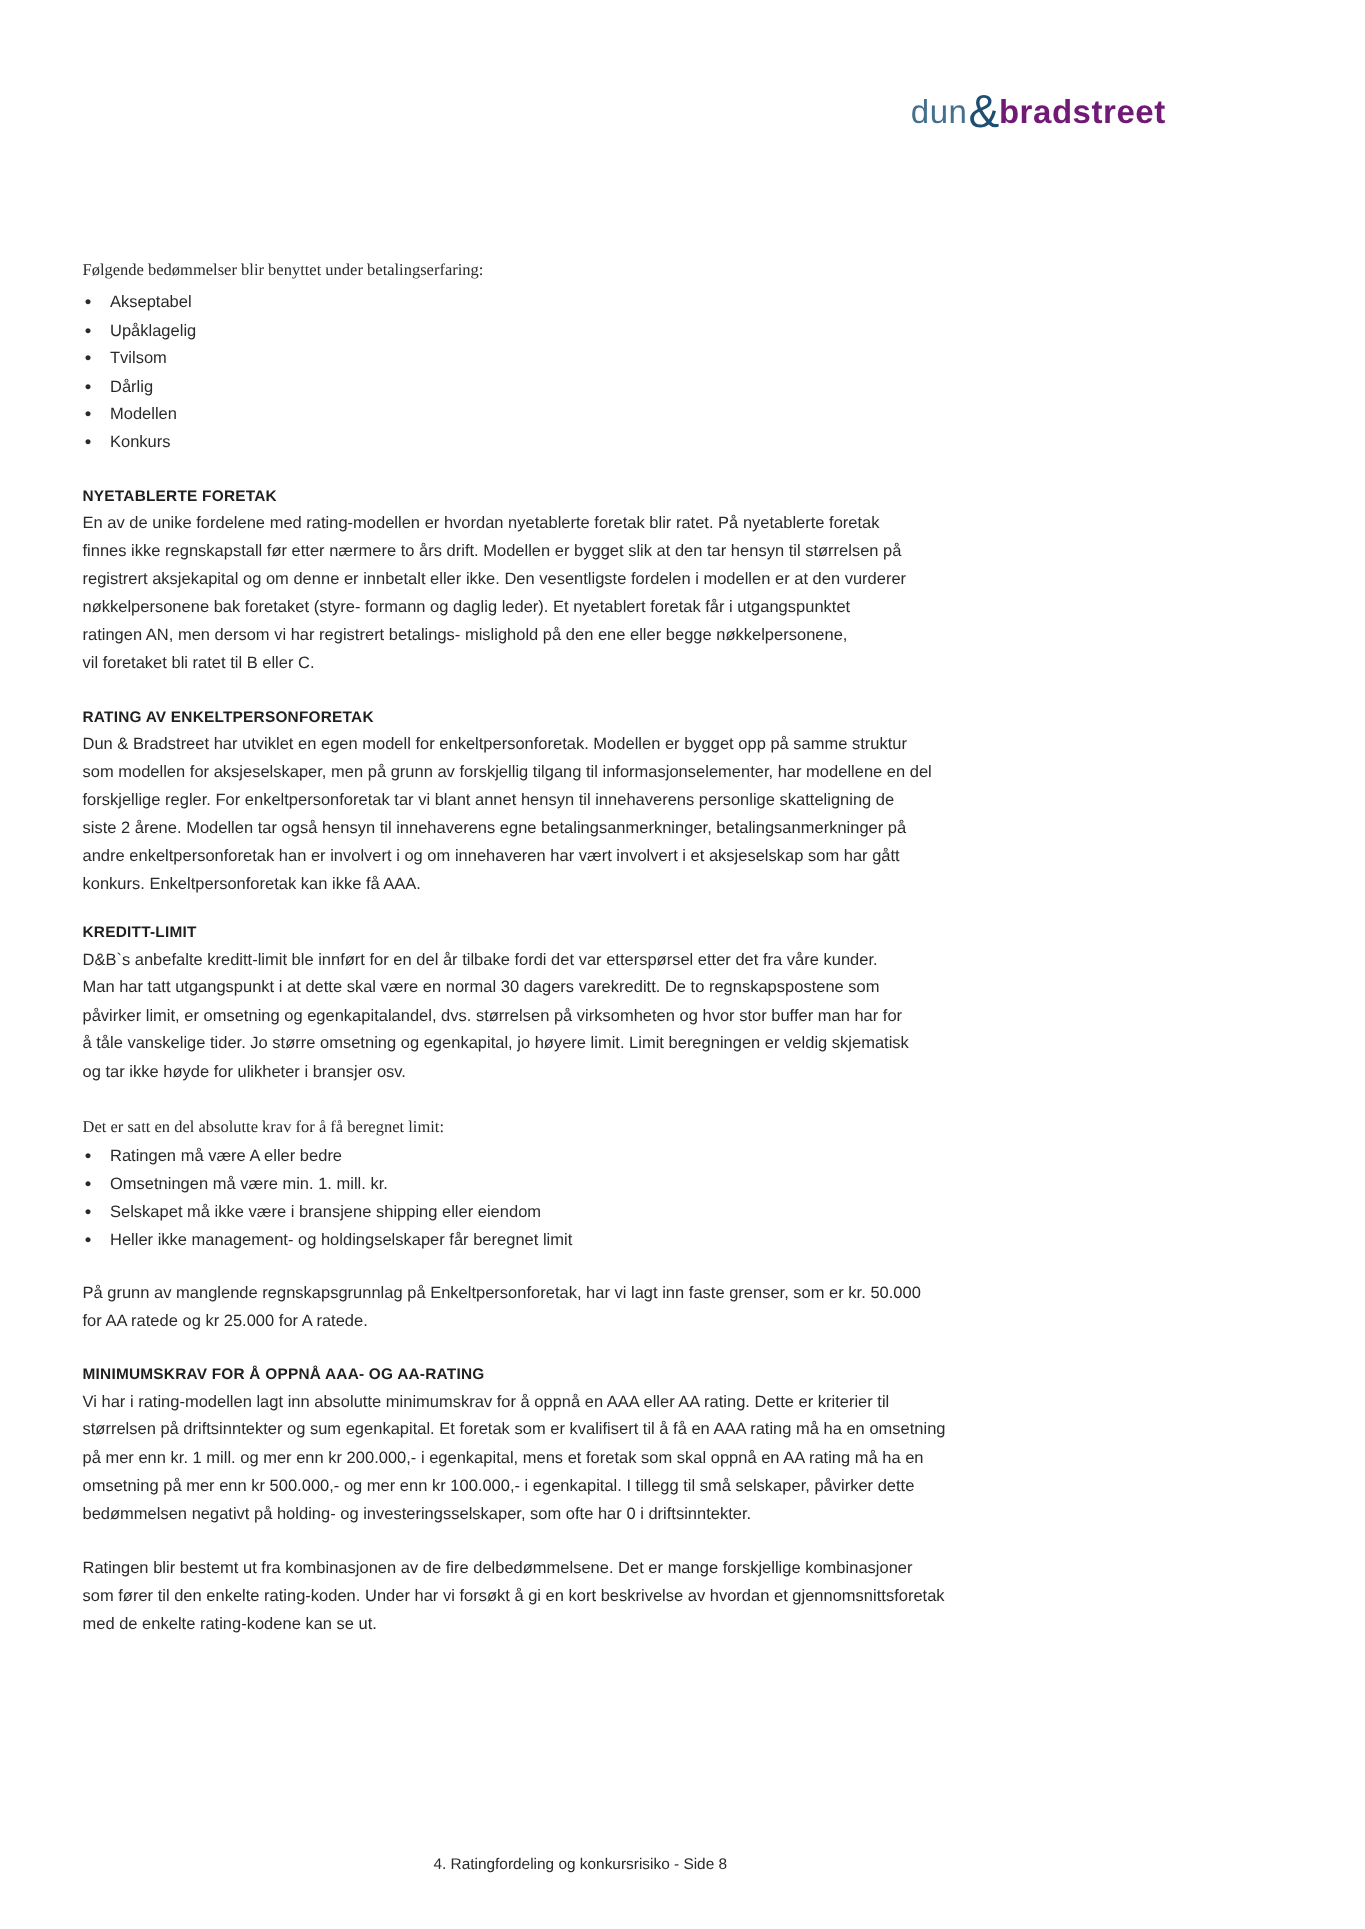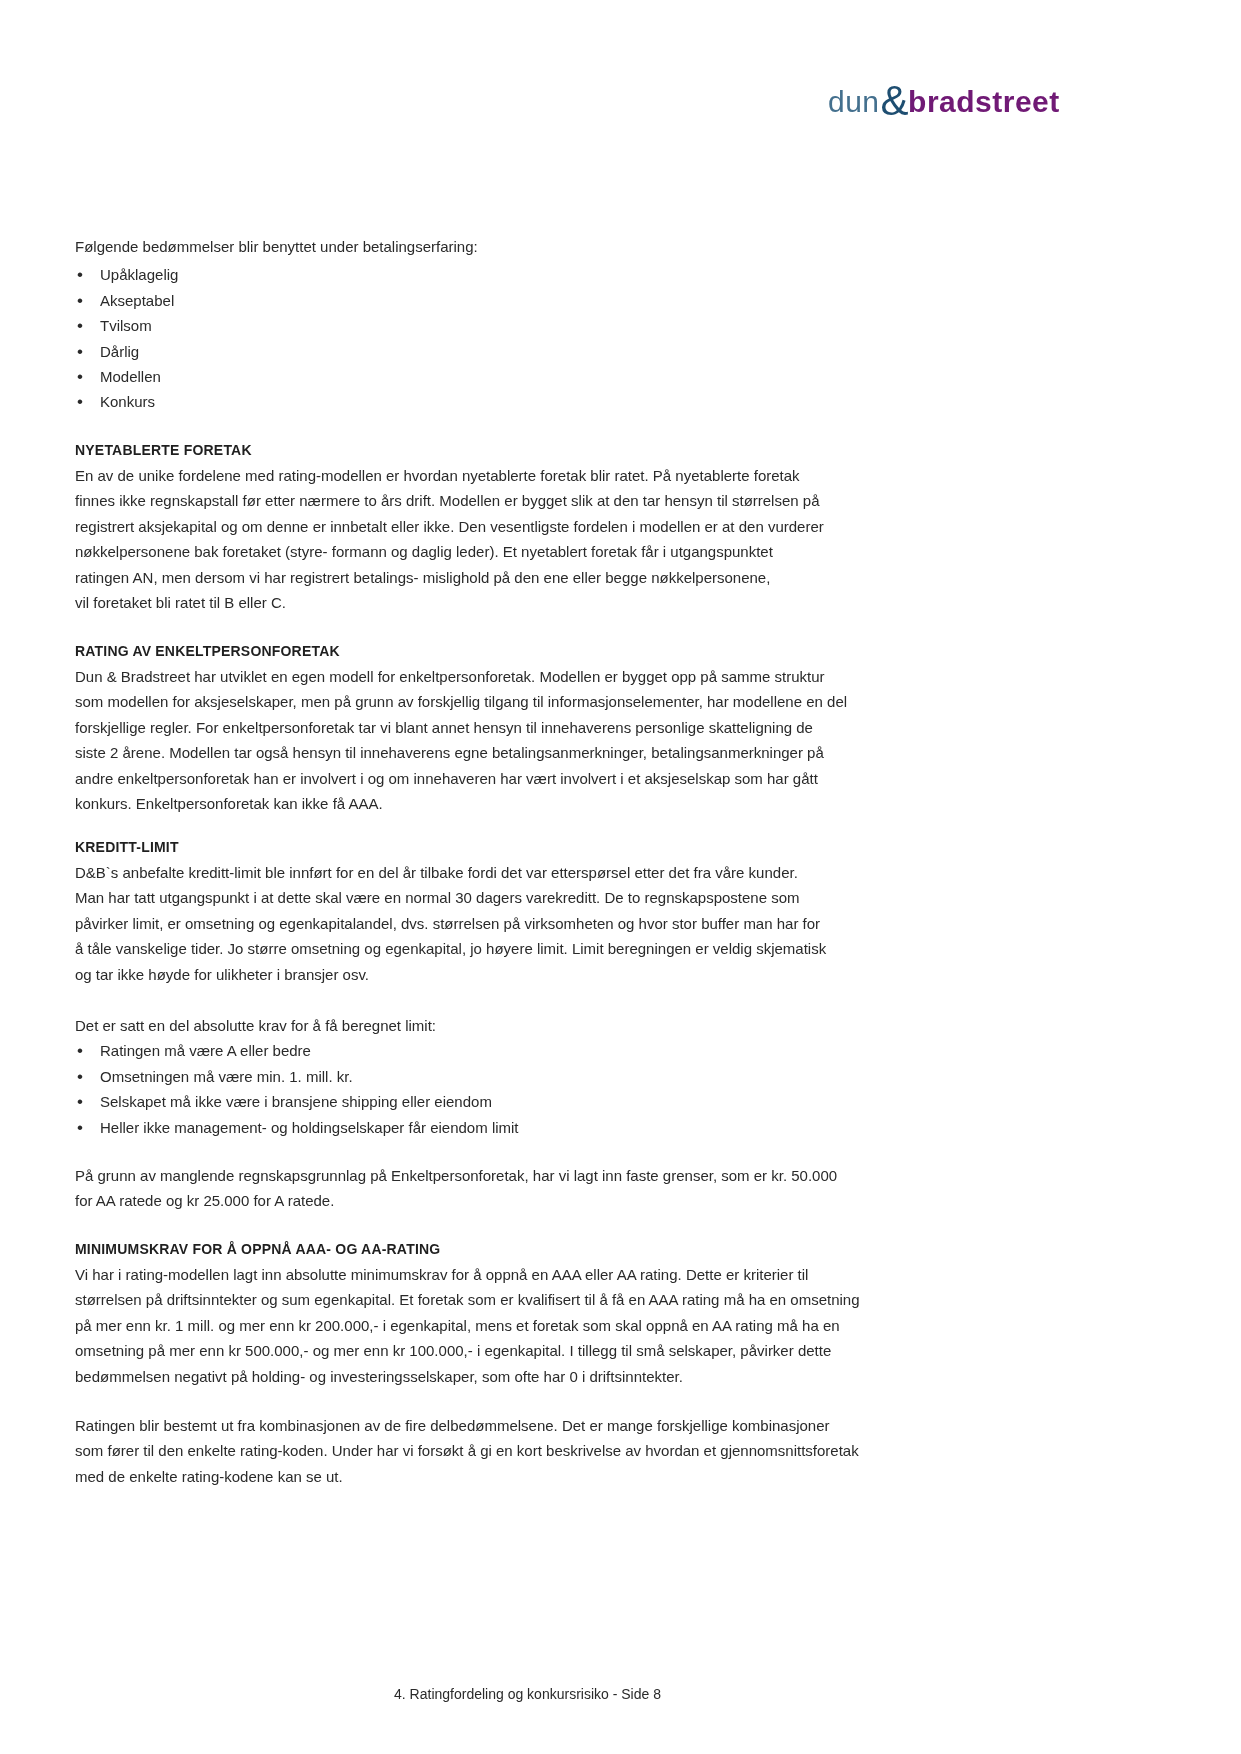--- a/index.html
+++ b/index.html
@@ -20,21 +20,21 @@
     line-height: 25.4px;
   }
   .lines { white-space: pre-line; }
   .heading {
     font-weight: bold;
     font-size: 14px;
     color: #1f1f1f;
     letter-spacing: 0.2px;
     line-height: 26px;
   }
-  .lead { line-height: 25.4px; }
+  .lead { line-height: 25.4px; font-family: Liberation Serif, serif; }
   ul.bullets {
     list-style: none;
     margin: 0;
     padding: 0;
   }
   ul.bullets.gap { margin-top: 3px; }
   ul.bullets li {
     position: relative;
     padding-left: 25px;
     line-height: 25.4px;
@@ -82,22 +82,22 @@
 
   <div class="logo">
     <span style="color: rgb(68, 112, 142);">dun</span>
     <span class="amp" style="color: rgb(30, 78, 113);">&amp;</span>
     <span style="color: #701a75; font-weight: bold;">bradstreet</span>
   </div>
 
   <div class="block" style="top:234px;">
     <div class="lead">Følgende bedømmelser blir benyttet under betalingserfaring:</div>
     <ul class="bullets gap">
+      <li>Akseptabel</li>
       <li>Upåklagelig</li>
-      <li>Akseptabel</li>
       <li>Tvilsom</li>
       <li>Dårlig</li>
       <li>Modellen</li>
       <li>Konkurs</li>
     </ul>
   </div>
 
   <div class="block" style="top:437px;">
     <div class="heading">NYETABLERTE FORETAK</div>
     <div class="lines">En av de unike fordelene med rating-modellen er hvordan nyetablerte foretak blir ratet. På nyetablerte foretak
@@ -126,21 +126,21 @@
 å tåle vanskelige tider. Jo større omsetning og egenkapital, jo høyere limit. Limit beregningen er veldig skjematisk
 og tar ikke høyde for ulikheter i bransjer osv.</div>
   </div>
 
   <div class="block" style="top:1013px;">
     <div class="lead">Det er satt en del absolutte krav for å få beregnet limit:</div>
     <ul class="bullets">
       <li>Ratingen må være A eller bedre</li>
       <li>Omsetningen må være min. 1. mill. kr.</li>
       <li>Selskapet må ikke være i bransjene shipping eller eiendom</li>
-      <li>Heller ikke management- og holdingselskaper får eiendom limit</li>
+      <li>Heller ikke management- og holdingselskaper får beregnet limit</li>
     </ul>
   </div>
 
   <div class="block" style="top:1163px;">
     <div class="lines">På grunn av manglende regnskapsgrunnlag på Enkeltpersonforetak, har vi lagt inn faste grenser, som er kr. 50.000
 for AA ratede og kr 25.000 for A ratede.</div>
   </div>
 
   <div class="block" style="top:1236px;">
     <div class="heading">MINIMUMSKRAV FOR Å OPPNÅ AAA- OG AA-RATING</div>

